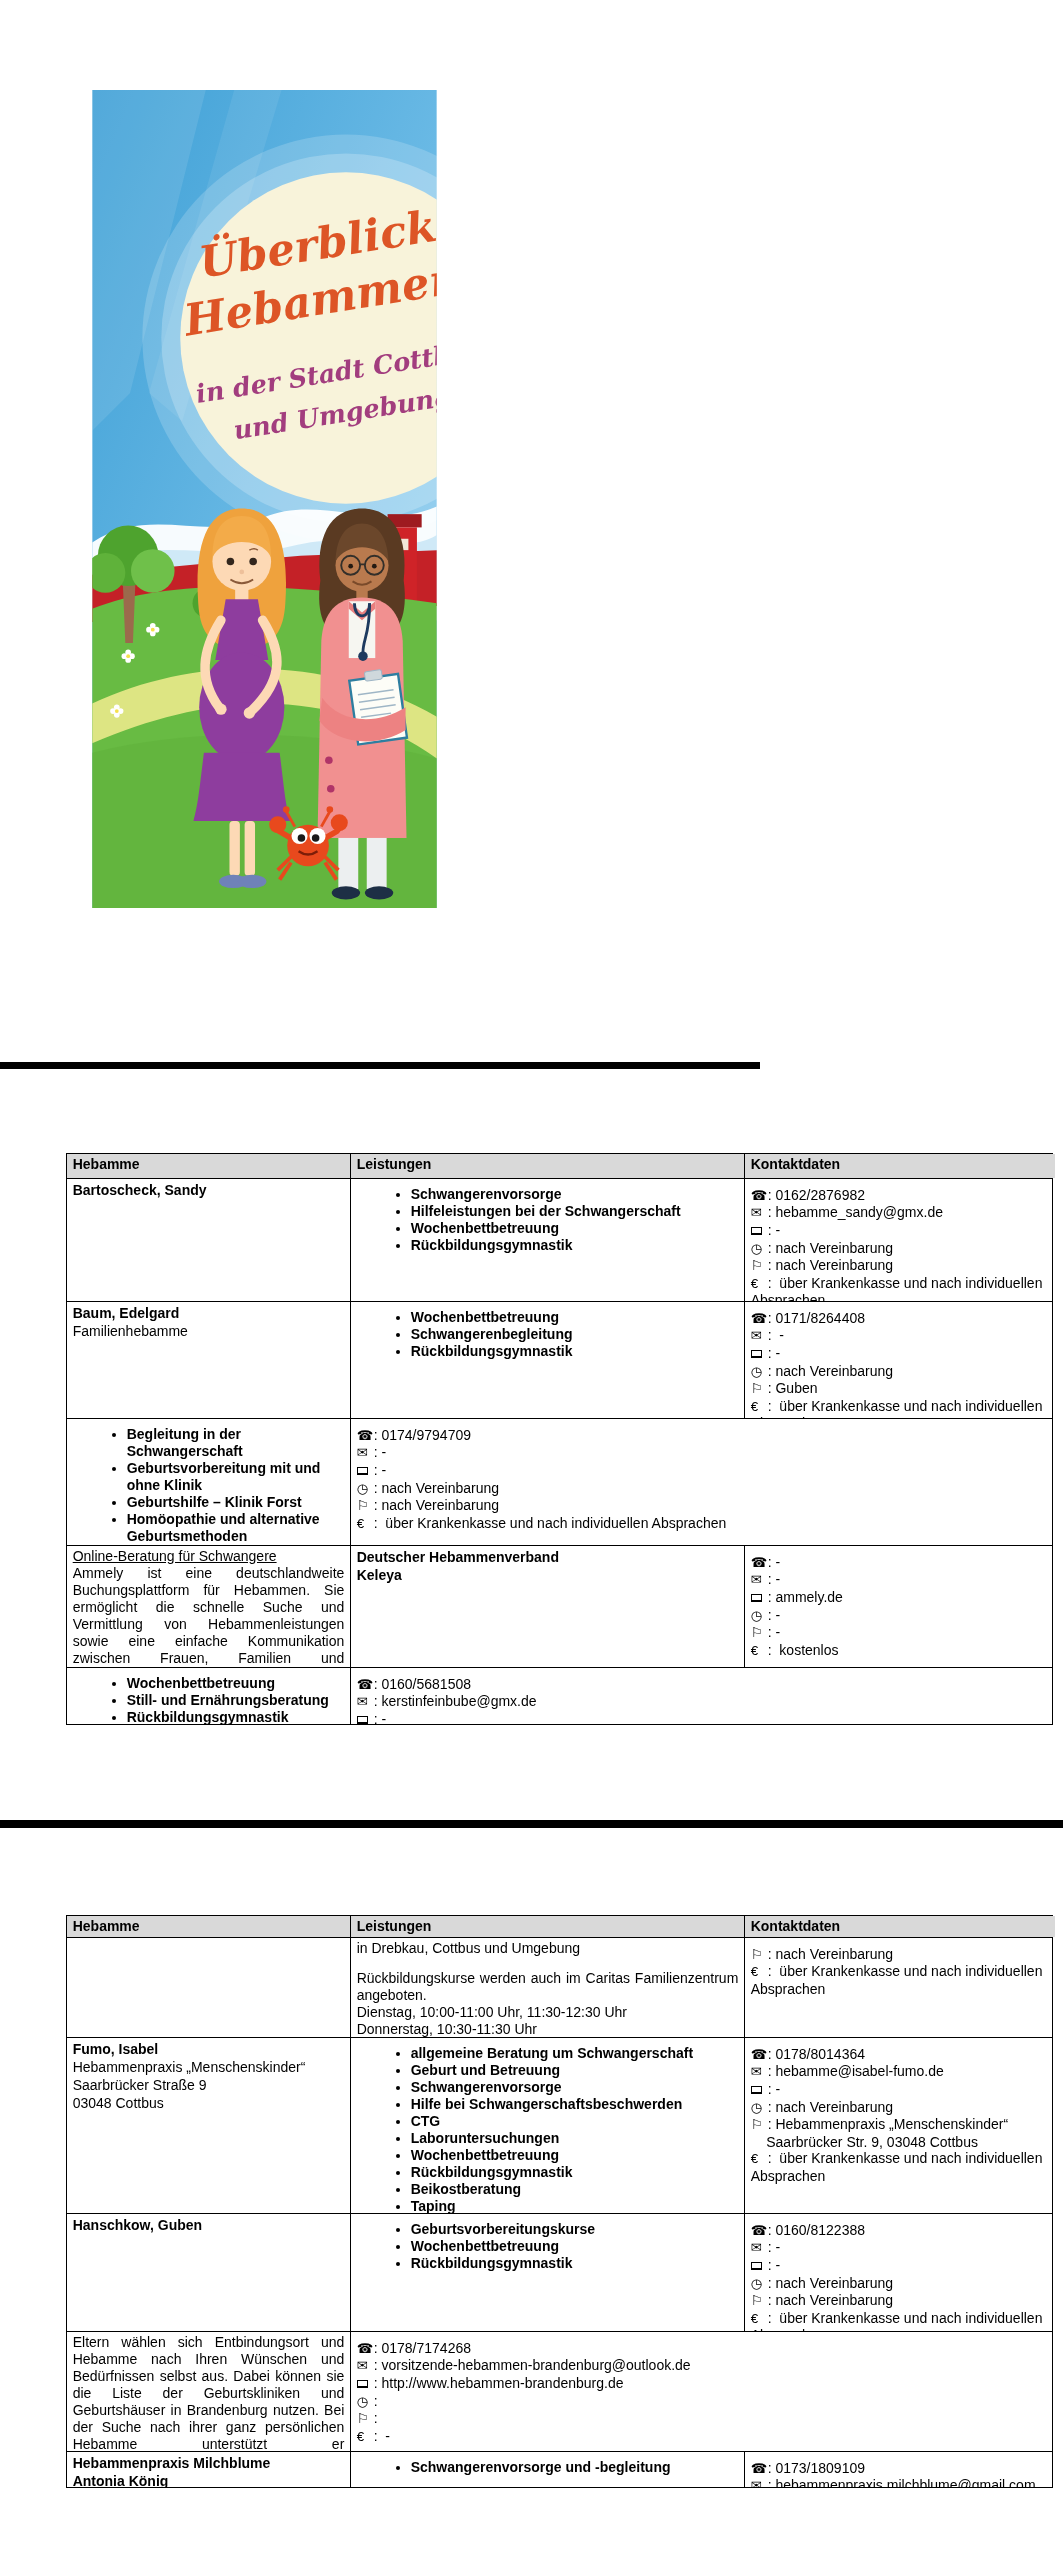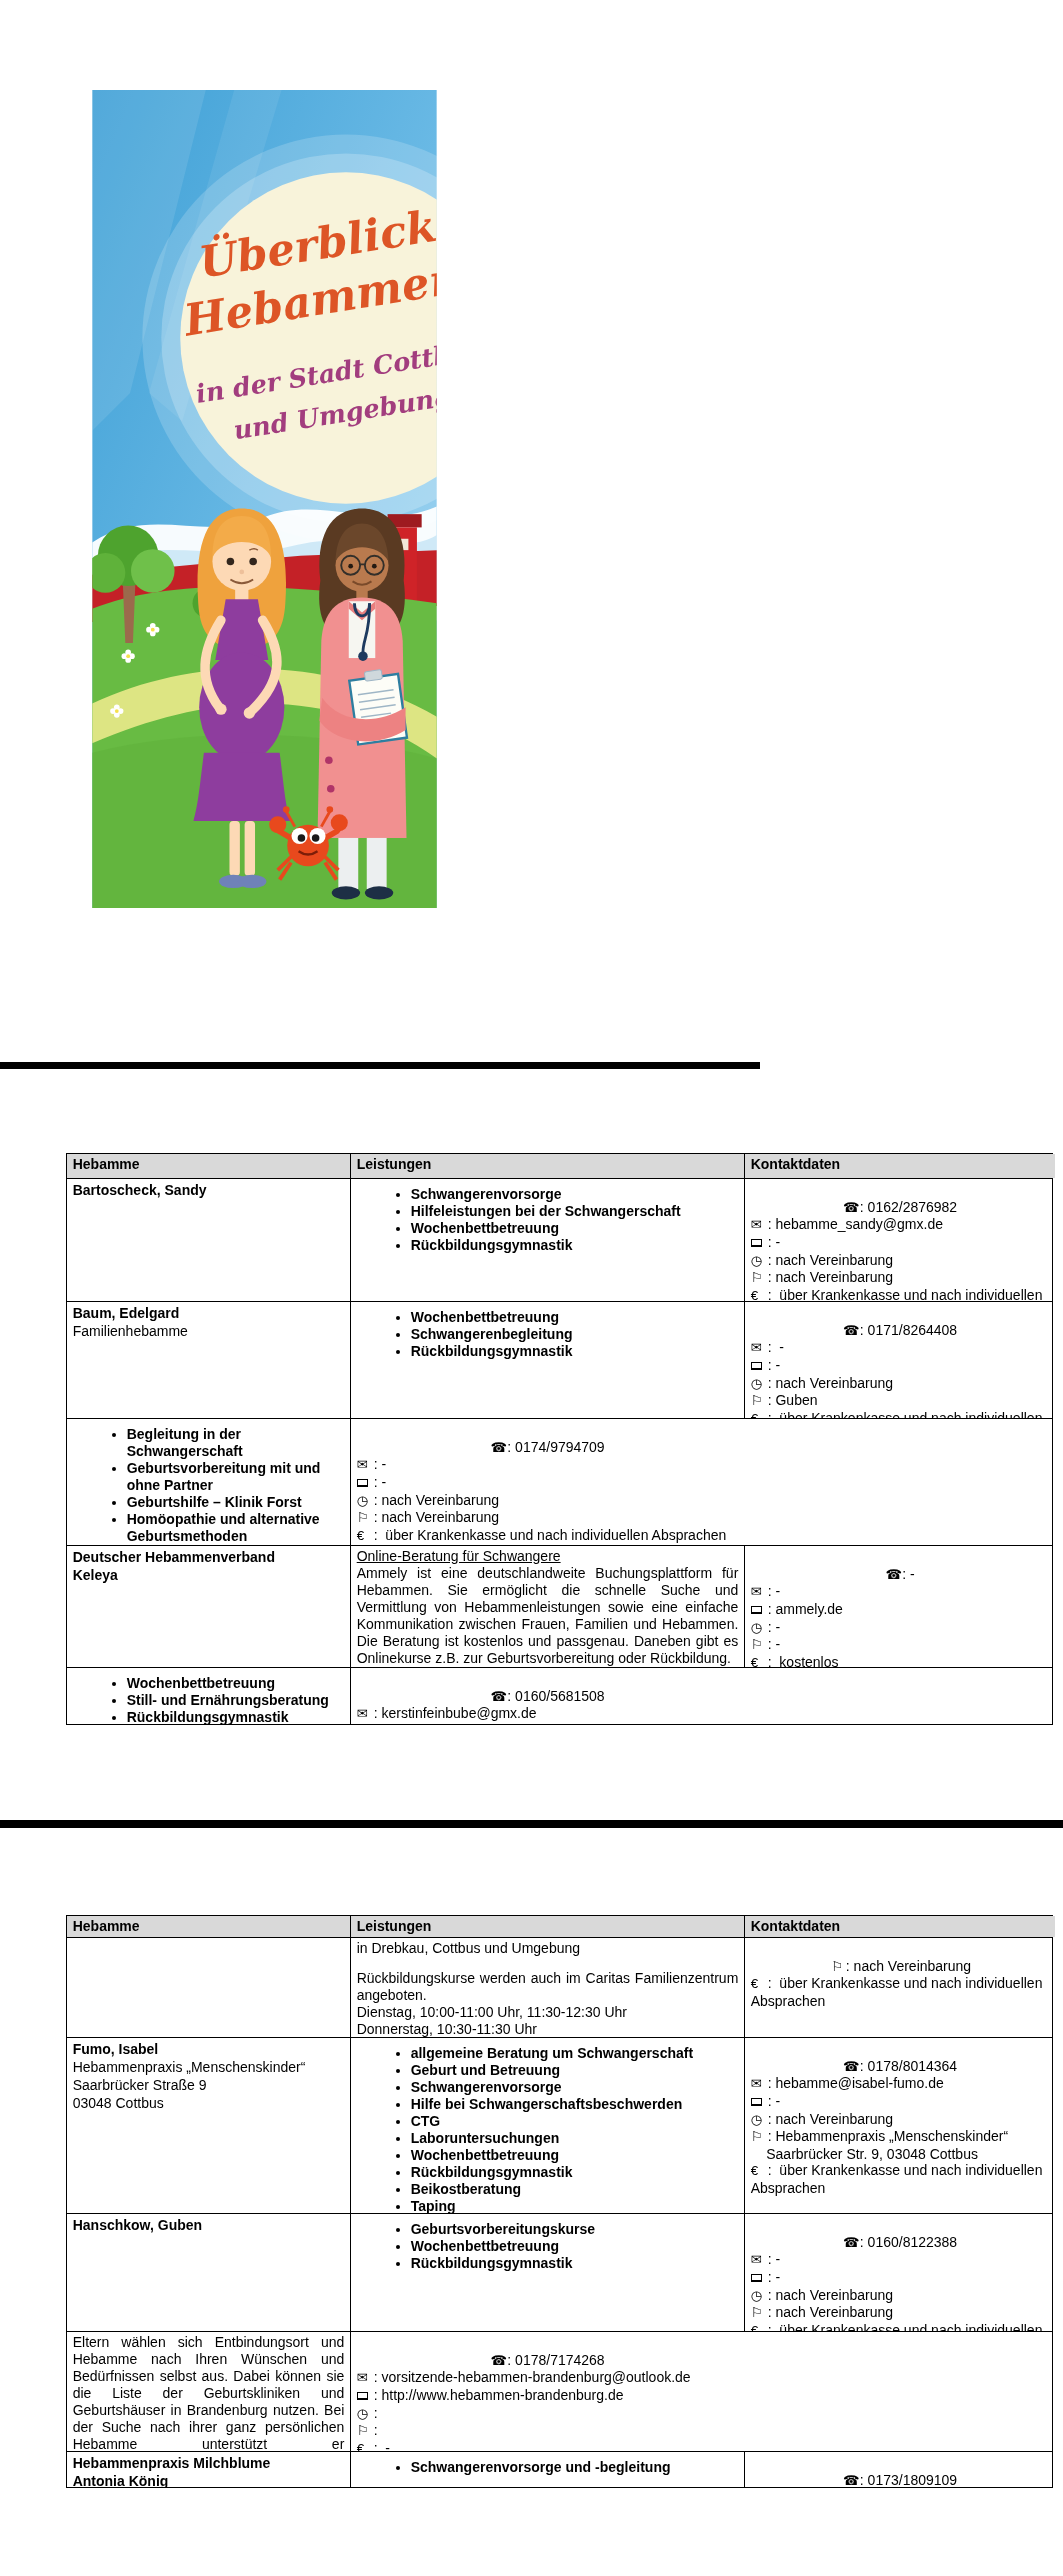--- a/index.html
+++ b/index.html
@@ -47,21 +47,21 @@
   #table-2 .r2 { height: 118px; }
   #table-2 .r3 { height: 120px; }
   #table-2 .r4 { height: 36px; }
 
   .name { font-weight: 700; line-height: 18px; }
   .sub  { font-weight: 400; line-height: 18px; }
   .sub.b { font-weight: 700; }
   ul.svc { margin: 5px 0 0 0; padding-left: 54px; list-style: disc; font-weight: bold; }
   ul.svc li { line-height: 17px; }
   .cl { line-height: 16.6px; }
-  .cl:first-child { margin-top: 18px; text-align: center; }
+  .cl:first-child { margin-top: 6px; }
   .ic { display: inline-block; min-width: 17px; font-size: 13.3px; }
   .ct { white-space: pre-wrap; }
   .mon { display: inline-block; width: 11.4px; height: 7.6px; border: 0.9px solid #000; border-bottom-width: 2.8px; margin-right: 3.8px; position: relative; top: 0px; }
   .para { text-align: justify; line-height: 17px; }
   .hd { text-decoration: underline; line-height: 17px; }
   .gap { height: 13.3px; }
 </style>
 </head>
 <body>
 
@@ -277,46 +277,46 @@
         <div class="cl"><span class="ic">◷</span><span class="ct">: nach Vereinbarung</span></div>
         <div class="cl"><span class="ic">⚐</span><span class="ct">: Guben</span></div>
         <div class="cl"><span class="ic">€</span><span class="ct">:  über Krankenkasse und nach individuellen Absprachen</span></div>
       </div>
     </div>
 
     <div class="trow r2">
       <div class="tc">
         <ul class="svc">
           <li>Begleitung in der Schwangerschaft</li>
-          <li>Geburtsvorbereitung mit und ohne Partner</li>
+          <li>Geburtsvorbereitung mit und ohne Klinik</li>
           <li>Geburtshilfe – Klinik Forst</li>
           <li>Homöopathie und alternative Geburtsmethoden</li>
           <li>Betreuung im Wochenbett</li>
           <li>Rückbildungsgymnastik</li>
           <li>Babymassage</li>
         </ul>
       </div>
       <div class="tc">
         <div class="cl"><span class="ic">☎</span><span class="ct">: 0174/9794709</span></div>
         <div class="cl"><span class="ic">✉</span><span class="ct">: -</span></div>
         <div class="cl"><span class="ic"><span class="mon"></span></span><span class="ct">: -</span></div>
         <div class="cl"><span class="ic">◷</span><span class="ct">: nach Vereinbarung</span></div>
         <div class="cl"><span class="ic">⚐</span><span class="ct">: nach Vereinbarung</span></div>
         <div class="cl"><span class="ic">€</span><span class="ct">:  über Krankenkasse und nach individuellen Absprachen</span></div>
       </div>
     </div>
 
     <div class="trow r3">
       <div class="tc">
+        <div class="hd">Online-Beratung für Schwangere</div>
+        <div class="para">Ammely ist eine deutschlandweite Buchungsplattform für Hebammen. Sie ermöglicht die schnelle Suche und Vermittlung von Hebammenleistungen sowie eine einfache Kommunikation zwischen Frauen, Familien und Hebammen. Die Beratung ist kostenlos und passgenau. Daneben gibt es Onlinekurse z.B. zur Geburtsvorbereitung oder Rückbildung.</div>
+      </div>
+      <div class="tc">
         <div class="name">Deutscher Hebammenverband</div>
         <div class="sub b">Keleya</div>
-      </div>
-      <div class="tc">
-        <div class="hd">Online-Beratung für Schwangere</div>
-        <div class="para">Ammely ist eine deutschlandweite Buchungsplattform für Hebammen. Sie ermöglicht die schnelle Suche und Vermittlung von Hebammenleistungen sowie eine einfache Kommunikation zwischen Frauen, Familien und Hebammen. Die Beratung ist kostenlos und passgenau. Daneben gibt es Onlinekurse z.B. zur Geburtsvorbereitung oder Rückbildung.</div>
       </div>
       <div class="tc">
         <div class="cl"><span class="ic">☎</span><span class="ct">: -</span></div>
         <div class="cl"><span class="ic">✉</span><span class="ct">: -</span></div>
         <div class="cl"><span class="ic"><span class="mon"></span></span><span class="ct">: ammely.de</span></div>
         <div class="cl"><span class="ic">◷</span><span class="ct">: -</span></div>
         <div class="cl"><span class="ic">⚐</span><span class="ct">: -</span></div>
         <div class="cl"><span class="ic">€</span><span class="ct">:  kostenlos</span></div>
       </div>
     </div>

